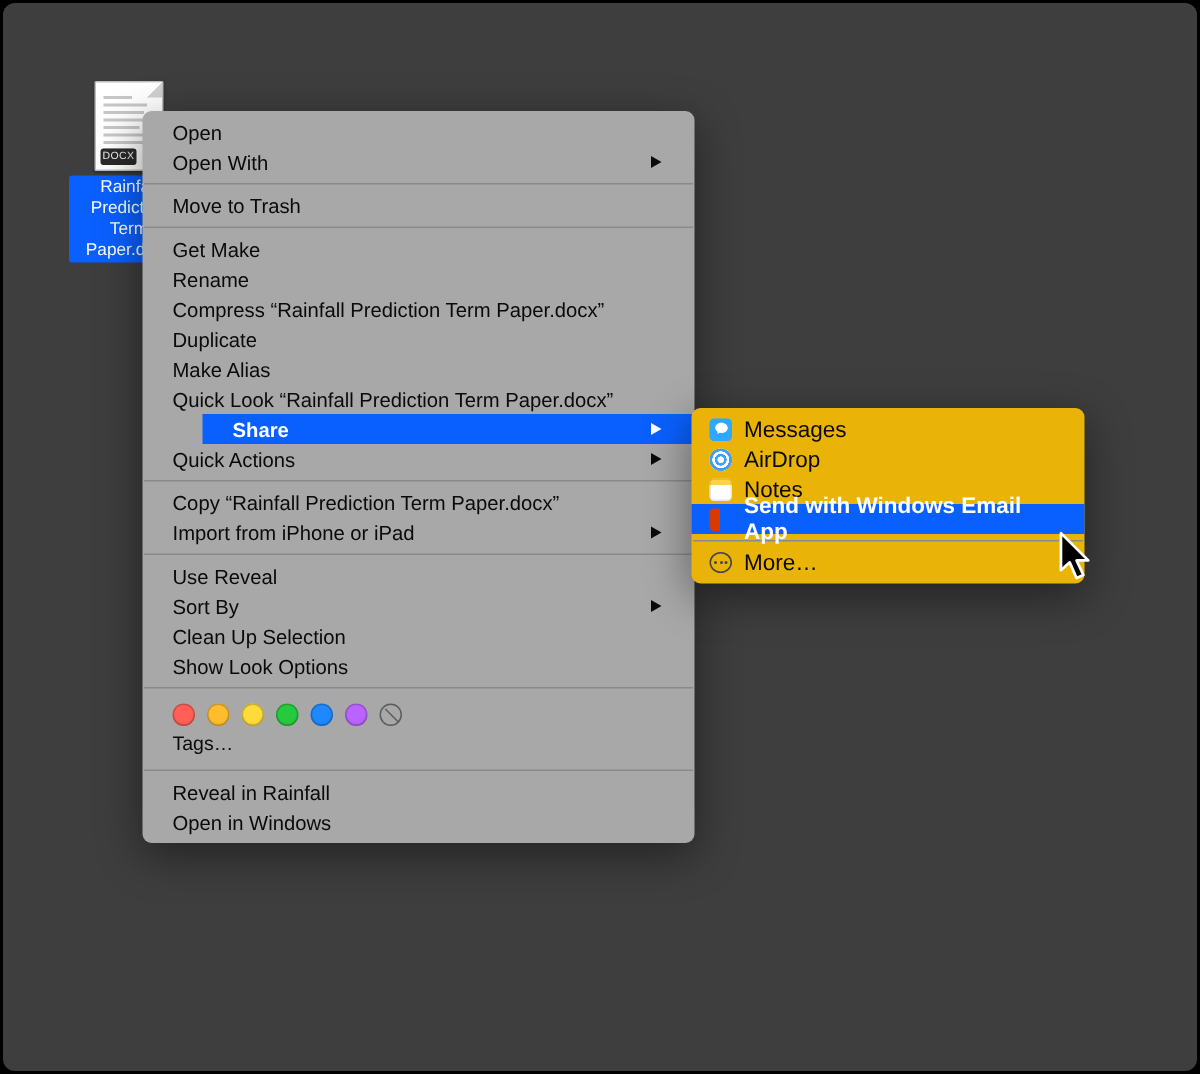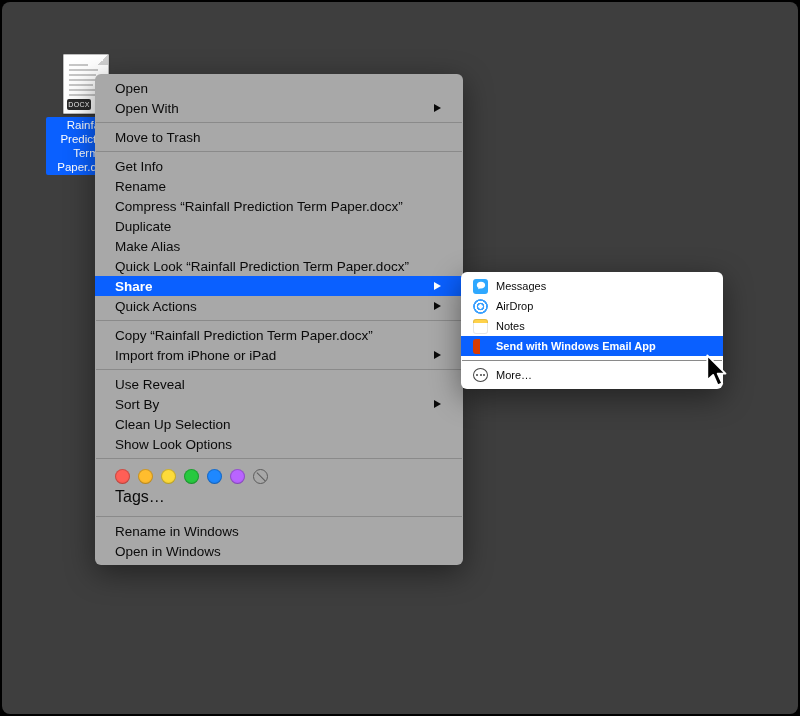--- a/index.html
+++ b/index.html
@@ -108,20 +108,21 @@
     display: flex;
     align-items: center;
     padding: 2.5px 22px 2.5px 20px;
     height: 20px;
     cursor: default;
   }
   .menu-item.highlight {
     background: #0a60ff;
     color: #fff;
     font-weight: 600;
+    margin-left: 40px;
   }
   .sep {
     height: 1px;
     background: #8a8a8a;
     margin: 4px 1px;
   }
   .arrow {
     margin-left: auto;
     width: 0; height: 0;
     border-top: 4.5px solid transparent;
@@ -150,34 +151,34 @@
   .tag-none::before {
     content: "";
     position: absolute;
     left: 50%; top: 50%;
     width: 12px; height: 1.4px;
     background: #5c5c5c;
     transform: translate(-50%,-50%) rotate(45deg);
   }
   .tags-label {
     padding: 0 20px 6px 20px;
-    font-size: 16px;
+    font-size: 13px;
   }
 
   
   .submenu {
     position: absolute;
     top: 270px;
     left: 459px;
     width: 262px;
-    background: #ffffff;
+    background: #eab308;
     border-radius: 6px;
     box-shadow: 0 8px 30px rgba(0,0,0,0.45);
     padding: 4px 0;
-    font-size: 11px;
+    font-size: 15px;
     color: #0a0a0a;
   }
   .sub-item {
     position: relative;
     display: flex;
     align-items: center;
     gap: 8px;
     padding: 2.5px 14px 2.5px 12px;
     height: 20px;
     cursor: default;
@@ -255,21 +256,21 @@
     <div class="menu-item">
         <span>Open With</span>
         <span class="arrow"></span>
       </div>
     <div class="sep"></div>
     <div class="menu-item">
         <span>Move to Trash</span>
       </div>
     <div class="sep"></div>
     <div class="menu-item">
-        <span>Get Info</span>
+        <span>Get Make</span>
       </div>
     <div class="menu-item">
         <span>Rename</span>
       </div>
     <div class="menu-item">
         <span>Compress “Rainfall Prediction Term Paper.docx”</span>
       </div>
     <div class="menu-item">
         <span>Duplicate</span>
       </div>
@@ -315,21 +316,21 @@
       <span id="tag1" class="tag-dot" style="background: rgb(255, 189, 46);"></span>
       <span id="tag2" class="tag-dot" style="background: rgb(253, 219, 58);"></span>
       <span id="tag3" class="tag-dot" style="background: rgb(39, 201, 63);"></span>
       <span id="tag4" class="tag-dot" style="background: rgb(30, 136, 255);"></span>
       <span id="tag5" class="tag-dot" style="background: rgb(185, 100, 255);"></span>
       <span class="tag-none"></span>
     </div>
     <div class="tags-label"><span>Tags…</span></div>
     <div class="sep"></div>
     <div class="menu-item">
-        <span>Rename in Windows</span>
+        <span>Reveal in Rainfall</span>
       </div>
     <div class="menu-item">
         <span>Open in Windows</span>
       </div>
   </div>
 
   <div class="submenu">
     <div class="sub-item">
       <span class="micon ic-messages">
         <svg width="10" height="10" viewBox="0 0 12 12">

